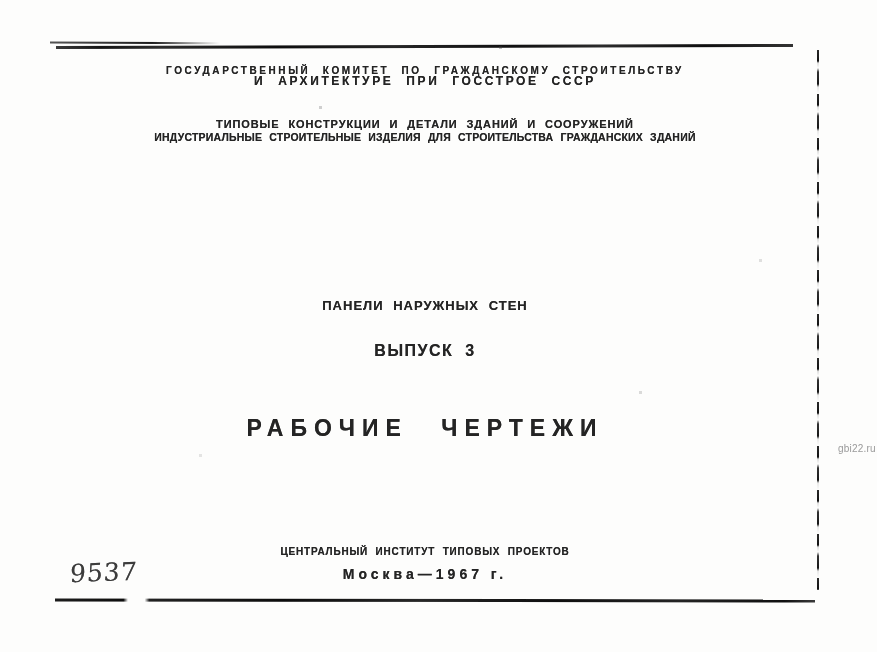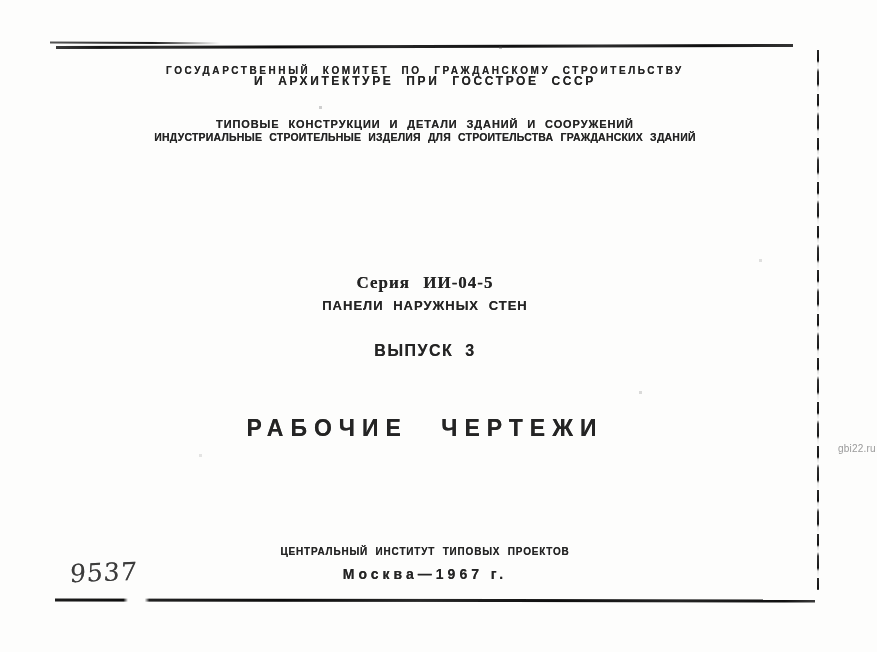--- a/index.html
+++ b/index.html
@@ -113,21 +113,20 @@
   <div class="rule-top"></div>
   <div class="rule-right"></div>
   <div class="rule-bottom"></div>
   <div class="specks"></div>
 
   <div class="line committee-1">ГОСУДАРСТВЕННЫЙ КОМИТЕТ ПО ГРАЖДАНСКОМУ СТРОИТЕЛЬСТВУ</div>
   <div class="line committee-2">И АРХИТЕКТУРЕ ПРИ ГОССТРОЕ СССР</div>
   <div class="line type-line">ТИПОВЫЕ КОНСТРУКЦИИ И ДЕТАЛИ ЗДАНИЙ И СООРУЖЕНИЙ</div>
   <div class="line industry">ИНДУСТРИАЛЬНЫЕ СТРОИТЕЛЬНЫЕ ИЗДЕЛИЯ ДЛЯ СТРОИТЕЛЬСТВА ГРАЖДАНСКИХ ЗДАНИЙ</div>
 
-  <div class="line series">Серия ИИ-04-5</div>
   <div class="line series-sub">ПАНЕЛИ НАРУЖНЫХ СТЕН</div>
   <div class="line issue">ВЫПУСК 3</div>
   <div class="line doc-type">РАБОЧИЕ ЧЕРТЕЖИ</div>
 
   <div class="line institute">ЦЕНТРАЛЬНЫЙ ИНСТИТУТ ТИПОВЫХ ПРОЕКТОВ</div>
   <div class="line place-year">Москва—1967 г.</div>
 
   <div class="stamp">9537</div>
 
   <div class="watermark">gbi22.ru</div>

